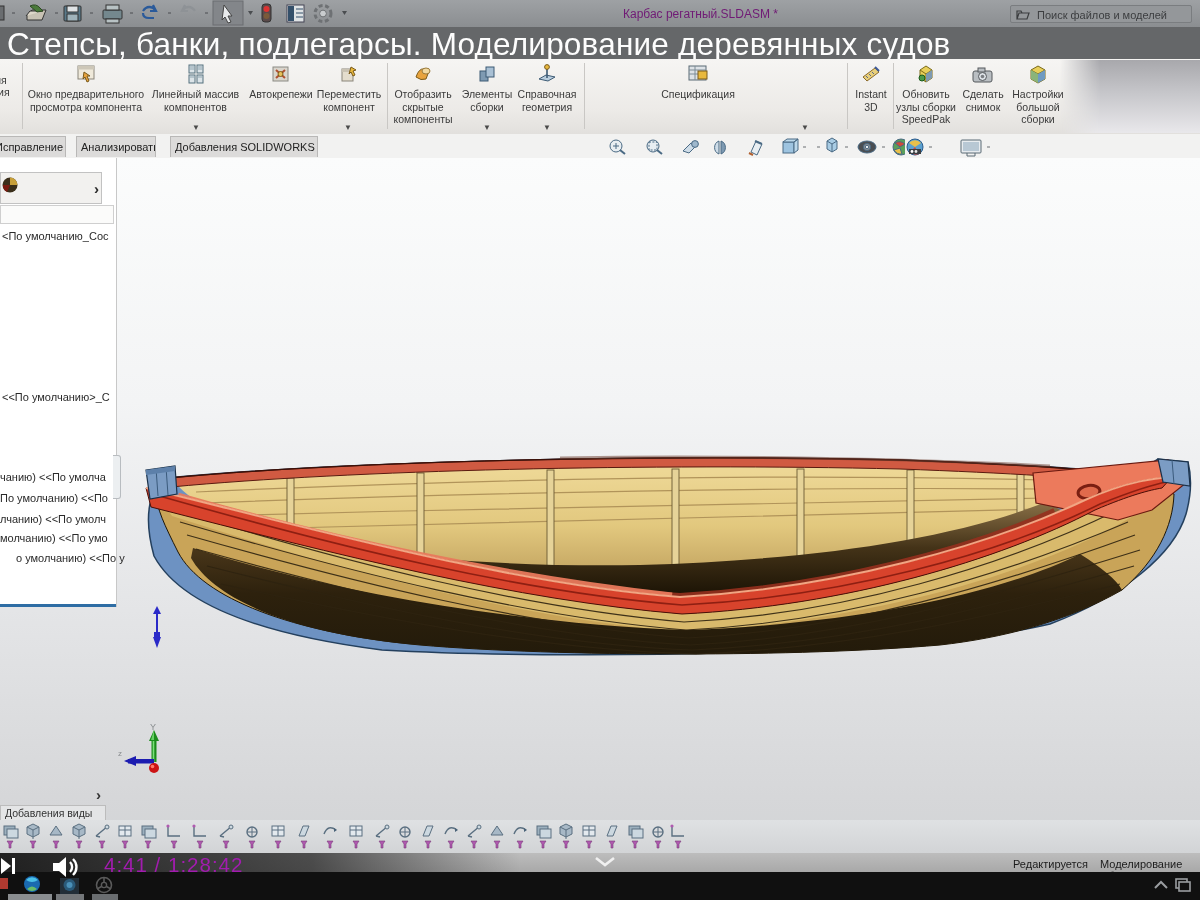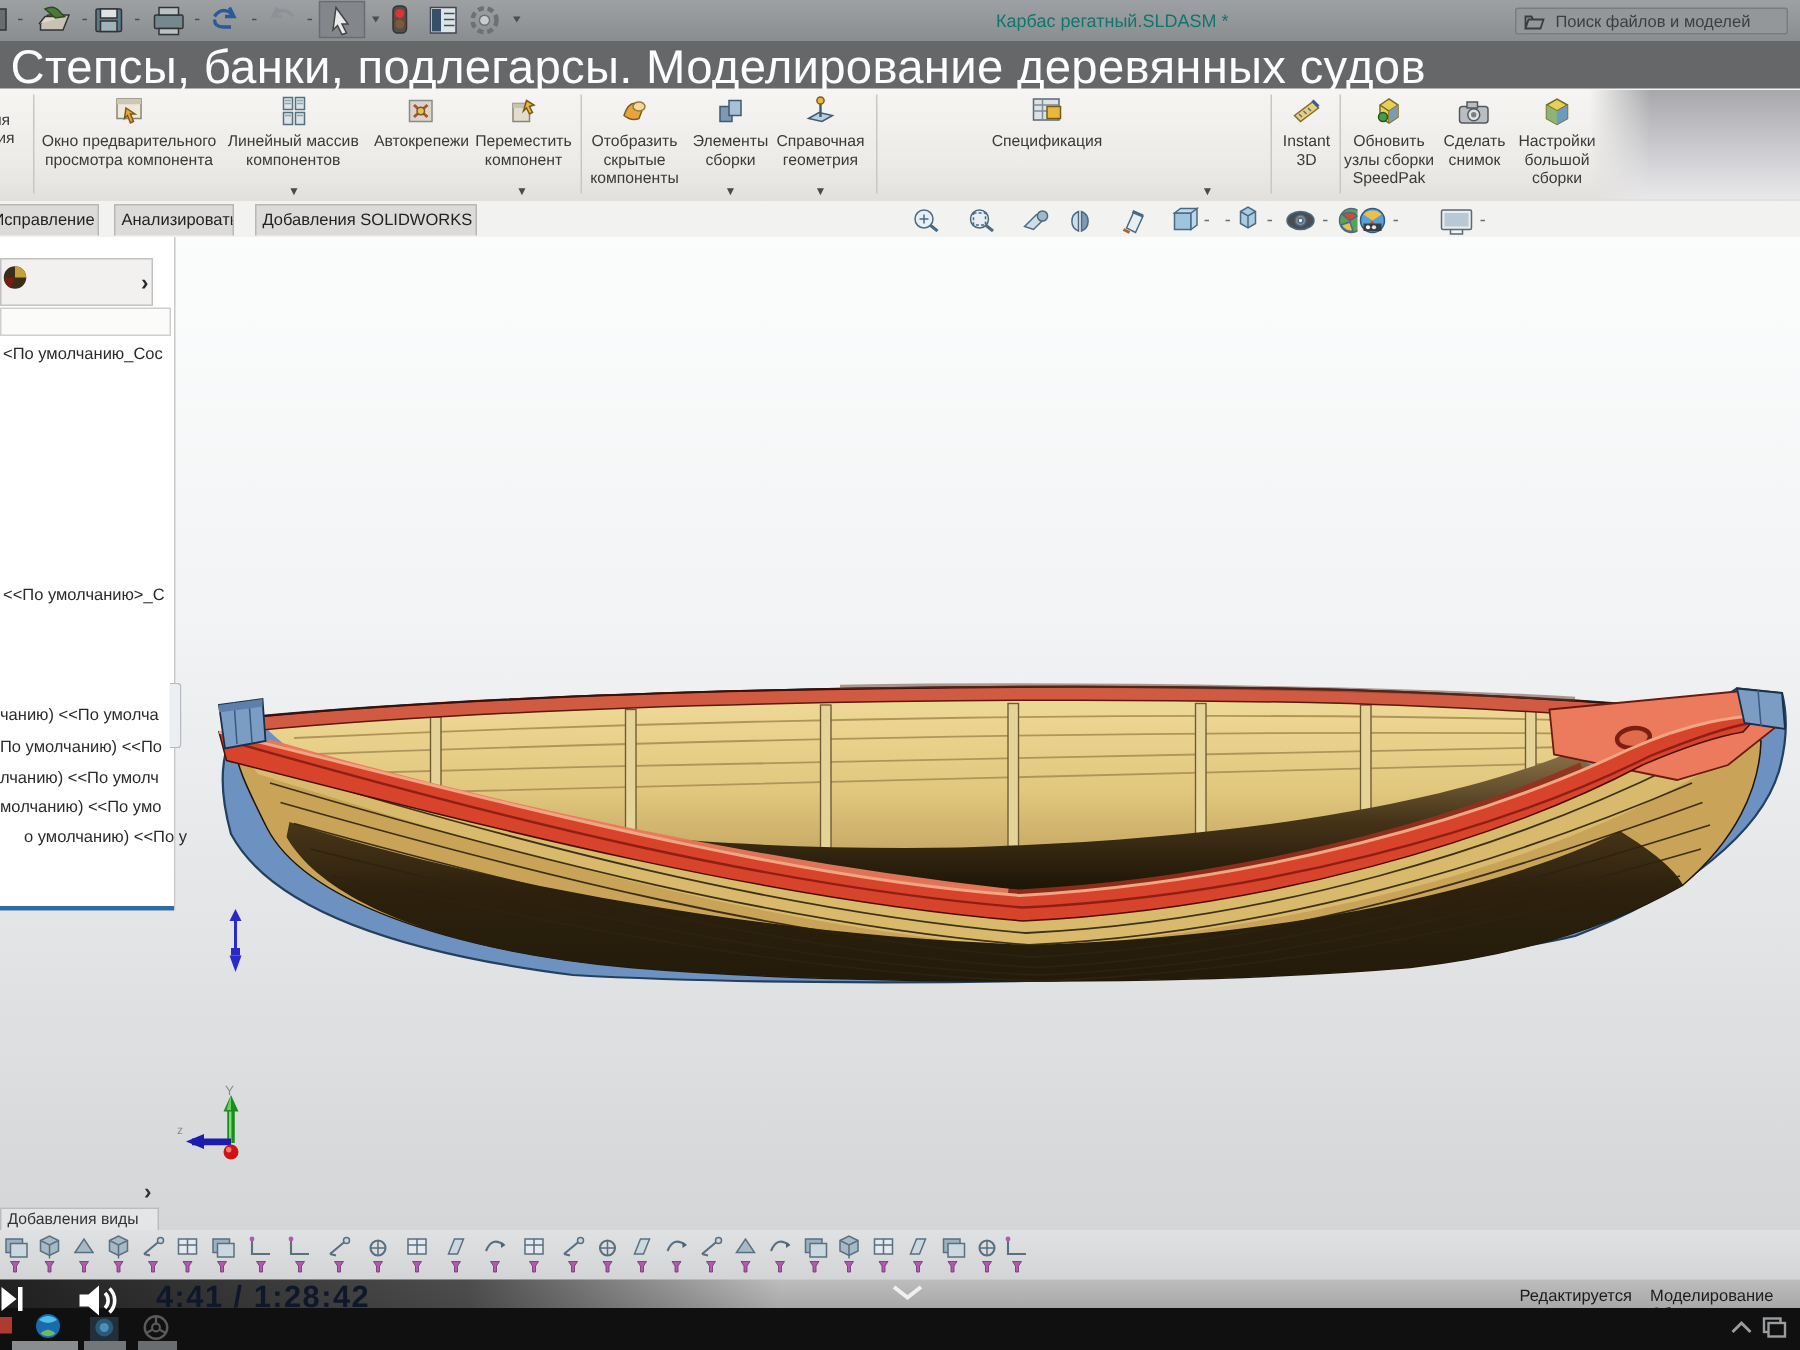--- a/index.html
+++ b/index.html
@@ -1,21 +1,21 @@
 <!DOCTYPE html>
 <html><head><meta charset="utf-8">
 <style>
   html,body{margin:0;padding:0;}
   body{width:1200px;height:900px;overflow:hidden;position:relative;
        font-family:"Liberation Sans",sans-serif;background:#ddd;}
   .abs{position:absolute;}
   
   #topbar{left:0;top:0;width:1200px;height:27px;
     background:linear-gradient(#9ea1a4,#8b8e91);}
-  #doctitle{left:664px;top:7px;font-size:12px;color:#0f766e;}
+  #doctitle{left:623px;top:7px;font-size:12px;color:#701a75;}
   #searchbox{left:1010px;top:5px;width:182px;height:18px;background:#94979a;
     border:1px solid #7a7d80;border-radius:2px;color:#3c3e40;font-size:11px;
     line-height:18px;padding-left:26px;box-sizing:border-box;}
   
   #vtitle{left:0;top:27px;width:1200px;height:33px;background:rgba(96,98,100,0.96);
     color:#fdfdfd;font-size:31.5px;line-height:34px;white-space:nowrap;padding-left:7px;letter-spacing:0.2px;}
   
   #ribbon{left:0;top:59px;width:1200px;height:75px;
     background:linear-gradient(#f6f5f3,#eceae7 70%,#e2e0dd);border-bottom:1px solid #b8b6b3;}
   .rbtn{position:absolute;top:2px;text-align:center;font-size:10.5px;color:#3a3a3a;line-height:12.5px;}
@@ -39,21 +39,21 @@
     font-size:10.5px;color:#333;line-height:15px;padding-left:4px;box-sizing:border-box;}
   
   #btools{left:0;top:820px;width:1200px;height:33px;background:linear-gradient(#dfe1e3,#d2d4d6);}
   
   #sbar{left:0;top:853px;width:1200px;height:19px;background:linear-gradient(#bdbdbd,#a8a8a8);
     font-size:11px;color:#1c1c1c;}
   
   #vdark{left:0;top:853px;width:520px;height:19px;
      background:linear-gradient(90deg,rgba(20,20,20,0.92),rgba(40,40,40,0.75) 60%,rgba(60,60,60,0));}
   #vblack{left:0;top:872px;width:1200px;height:28px;background:#101010;}
-  #vtime{left:104px;top:853px;font-size:20.5px;color:#0f172a;letter-spacing:1px;font-weight:bold;}
+  #vtime{left:104px;top:853px;font-size:20.5px;color:#a21caf;letter-spacing:1px;}
 </style></head>
 <body>
 <div class="abs" id="topbar"></div>
 <svg class="abs" style="left:0;top:0" width="400" height="27" viewBox="0 0 400 27">
  <g stroke="#333" stroke-width="1" fill="none">
   <rect x="-6" y="6" width="10" height="14" fill="#6a6d70"></rect>
   <path d="M27 16 l5 -6 h14 l-4 10 h-15 z" fill="#c8c2b4"></path>
   <path d="M26 16 l4 -5 h13" fill="#ded8ca"></path>
   <path d="M30 6 q6 -3 10 2 l3 3 -6 1 z" fill="#4a7a3a" stroke="#2c4a22"></path>
   <rect x="64" y="6" width="17" height="15" rx="1" fill="#5a7a8a"></rect>

